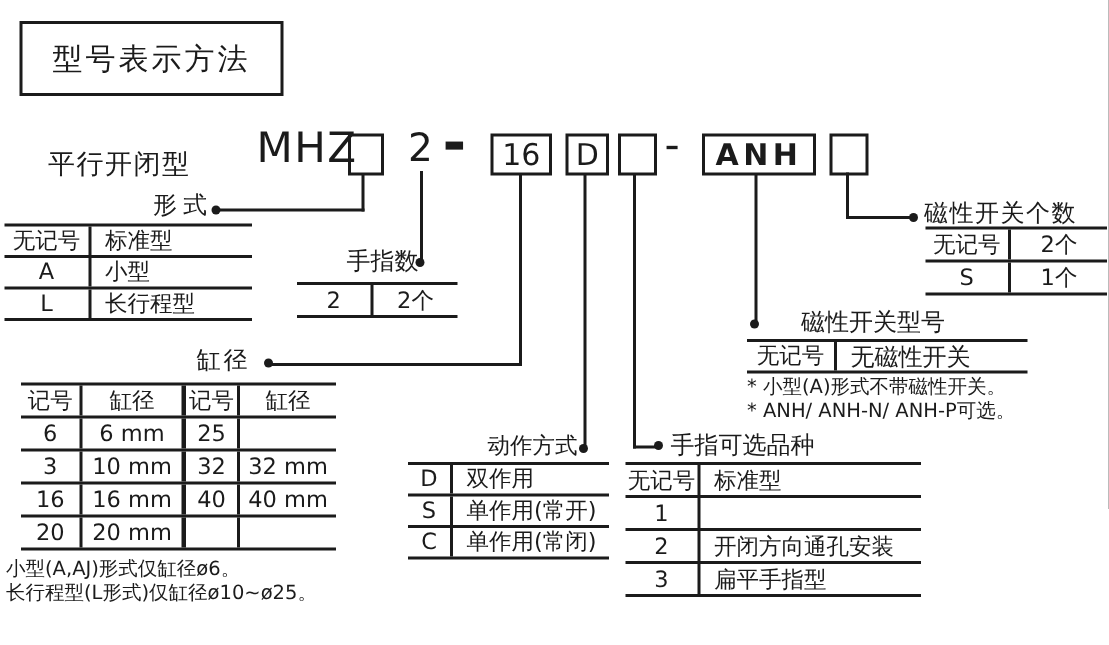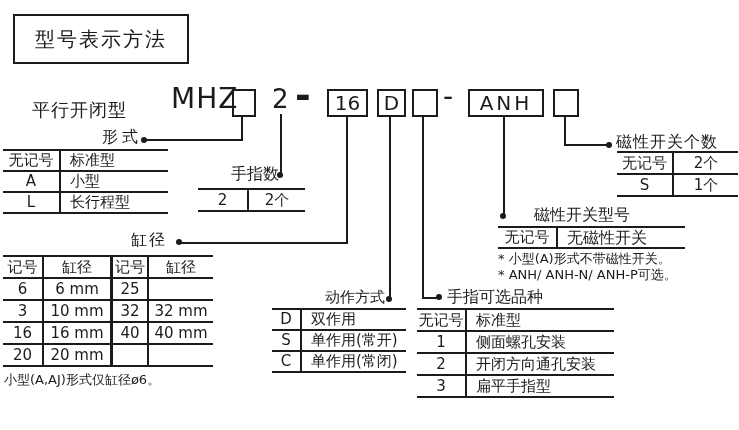--- a/index.html
+++ b/index.html
@@ -25,21 +25,21 @@
   .ml-series{position:absolute; left:171px; top:84px; font-size:28px; letter-spacing:1px; line-height:1.1;}
   .mbox{
     position:absolute; top:89px; height:28px; box-sizing:border-box;
     border:2px solid var(--ink); display:flex; align-items:center; justify-content:center;
     font-size:20px; line-height:1;
   }
   .mb-type{left:232px; width:24px;}
   .mb-bore{left:327px; width:41px;}
   .mb-action{left:377px; width:29px;}
   .mb-option{left:412px; width:26px;}
-  .mb-switch{left:468px; width:76px; letter-spacing:3px;}
+  .mb-switch{left:468px; width:76px; letter-spacing:3px;font-weight:bold;}
   .mb-qty{left:553px; width:26px;}
   .ml-fingers{position:absolute; left:272px; top:85px; font-size:26px; line-height:1.1;}
   .ml-dash1{position:absolute; left:295px; top:76px; font-size:38px; font-weight:bold; line-height:1;}
   .ml-dash2{position:absolute; left:443px; top:83px; font-size:28px; line-height:1;}
 
   
   .tbl{position:absolute; border-bottom:2px solid var(--ink);}
   .tr{display:flex; border-top:2px solid var(--ink);}
   .td{display:flex; align-items:center; justify-content:center; font-size:15px; line-height:1; box-sizing:content-box;}
   .td.left{justify-content:flex-start; padding-left:9px;}
@@ -138,21 +138,21 @@
     </div>
   </div>
 
   <div class="tbl t-fingers" style="left:198px; top:188px;">
     <div class="tr">
       <div class="td c1 dvr">2</div>
       <div class="td c2">2个</div>
     </div>
   </div>
 
-  <div class="tbl t-bore" style="left:3px; top:255px;">
+  <div class="tbl t-bore" style="left:14px; top:255px;">
     <div class="tr">
       <div class="td c1 dvr b">记号</div>
       <div class="td c2 dvr3">缸径</div>
       <div class="td c3 dvr b">记号</div>
       <div class="td c4">缸径</div>
     </div>
     <div class="tr">
       <div class="td c1 dvr">6</div>
       <div class="td c2 dvr3">6 mm</div>
       <div class="td c3 dvr">25</div>
@@ -173,20 +173,21 @@
       <div class="td c1 dvr">20</div>
       <div class="td c2 dvr3">20 mm</div>
       <div class="td c3 dvr"></div>
       <div class="td c4"></div>
     </div>
   </div>
 
   <div class="note" style="left:4px; top:372px;">
     <span>小型(A,AJ)</span><span class="b">形式仅缸径ø6。</span>
   </div>
+  <div class="note b" style="left:4px; top:388px;">长行程型(L形式)仅缸径ø10~ø25。</div>
 
   <div class="tbl t-action" style="left:272px; top:308px;">
     <div class="tr">
       <div class="td c1 dvr">D</div>
       <div class="td c2 left b">双作用</div>
     </div>
     <div class="tr">
       <div class="td c1 dvr">S</div>
       <div class="td c2 left">单作用(常开)</div>
     </div>
@@ -196,21 +197,20 @@
     </div>
   </div>
 
   <div class="tbl t-option" style="left:417px; top:308px;">
     <div class="tr">
       <div class="td c1 dvr b">无记号</div>
       <div class="td c2 left b">标准型</div>
     </div>
     <div class="tr">
       <div class="td c1 dvr">1</div>
-      <div class="td c2 left b">侧面螺孔安装</div>
     </div>
     <div class="tr">
       <div class="td c1 dvr">2</div>
       <div class="td c2 left b">开闭方向通孔安装</div>
     </div>
     <div class="tr">
       <div class="td c1 dvr">3</div>
       <div class="td c2 left b">扁平手指型</div>
     </div>
   </div>

